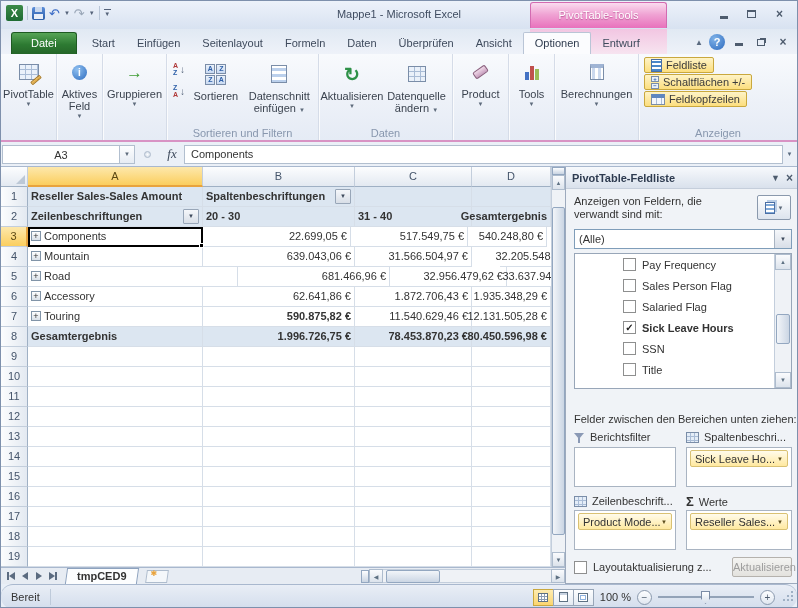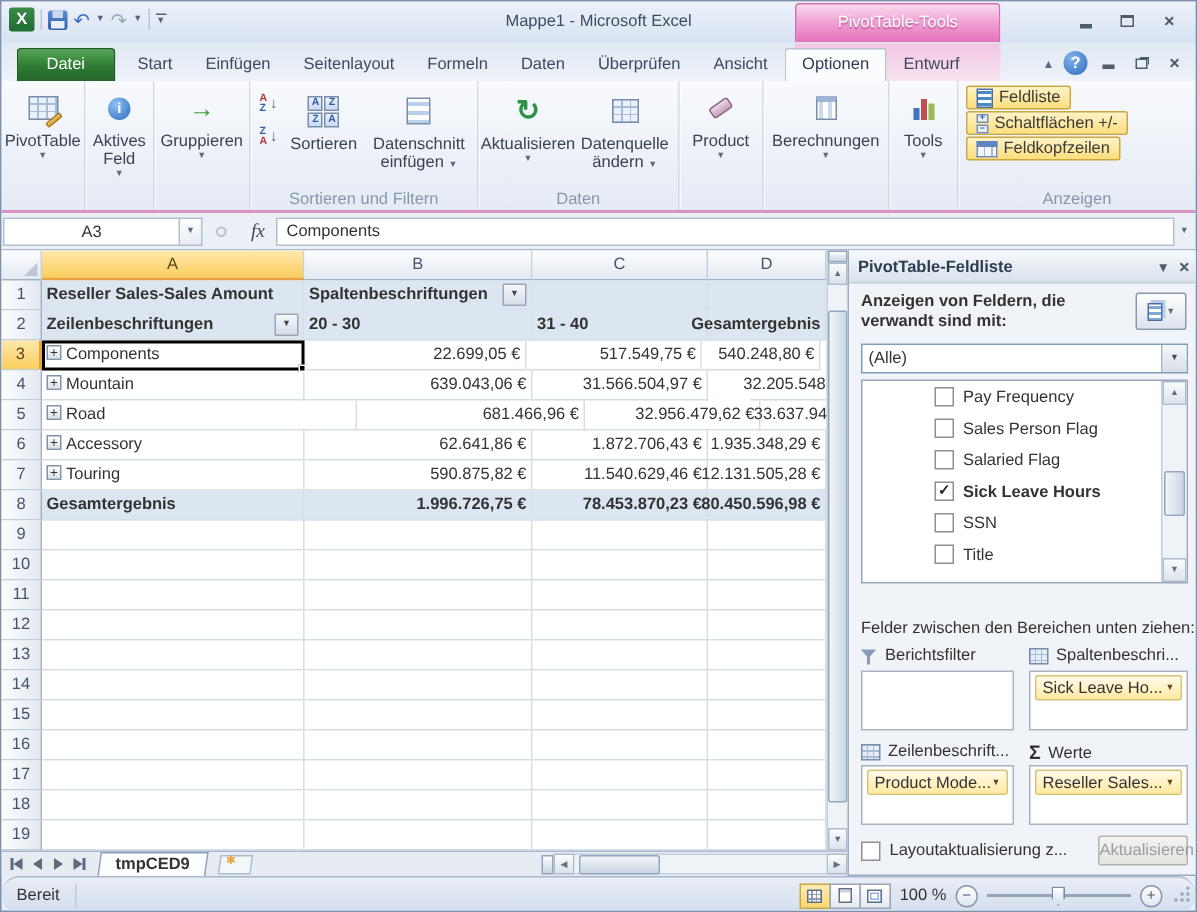--- a/index.html
+++ b/index.html
@@ -189,21 +189,21 @@
       radial-gradient(circle at 11px 9px,#9FB0C4 1px, transparent 1.5px),
       radial-gradient(circle at 11px 5px,#9FB0C4 1px, transparent 1.5px),
       radial-gradient(circle at 11px 1px,#9FB0C4 1px, transparent 1.5px); }
   
   .pane { position:absolute; left:564px; top:166px; width:234px; height:417px; background:#F0F3F7;
     border-left:1px solid #9DAABD; border-bottom:1px solid #9DAABD; }
   .pane-title { height:22px; background:linear-gradient(#F7F9FC,#D9E1EC); border-bottom:1px solid #C5CEDB;
     display:flex; align-items:center; padding:0 6px; font-weight:bold; color:#2E3B50; }
   .pt-btns { margin-left:auto; display:flex; gap:6px; align-items:center; }
   .pt-btn { color:#4E5C6E; font-size:9px; }
-  .psf { position:absolute; left:8px; top:28px; width:160px; line-height:13px; color:#333;font-weight:bold; }
+  .psf { position:absolute; left:8px; top:28px; width:160px; line-height:13px; color:#333; }
   .psf-btn { position:absolute; right:8px; top:28px; width:34px; height:25px; border:1px solid #8A99AD;
     background:linear-gradient(#FDFEFF,#DDE4EE); border-radius:2px; display:flex; align-items:center; justify-content:center; gap:3px; }
   .icon-sheets { width:10px; height:12px; border:1px solid #4A6FA5; background:
       repeating-linear-gradient(to bottom,#7FA8D8 1px 3px,#fff 3px 5px) #fff; box-shadow:2px -2px 0 #B9CDE6; }
   .pane-filter { position:absolute; left:8px; top:62px; width:218px; height:20px; background:#fff;
     border:1px solid #7F9DB9; display:flex; align-items:center; }
   .pane-filter .val { padding-left:4px; }
   .combo-btn { margin-left:auto; width:17px; height:18px; background:linear-gradient(#F5F7FA,#D8DEE7);
     border-left:1px solid #A9B4C2; display:flex; align-items:center; justify-content:center; font-size:6px; color:#3E4A5C; }
   .pane-list { position:absolute; left:8px; top:86px; width:218px; height:136px; background:#fff;
@@ -385,39 +385,39 @@
     </div>
     <div class="rgroup" style="width:56px">
       <div class="big-btn">
         <span class="bb-icon">
             <span class="icon-eraser"></span>
           </span>
         <span class="bb-label">Product</span>
         <span class="dd7">▼</span>
       </div>
     </div>
-    <div class="rgroup" style="width:84px">
-      <div class="big-btn">
-        <span class="bb-icon">
-            <span class="icon-calc"></span>
-          </span>
-        <span class="bb-label">Berechnungen</span>
-        <span class="dd7">▼</span>
-      </div>
-    </div>
     <div class="rgroup" style="width:46px">
       <div class="big-btn">
         <span class="bb-icon">
             <span class="icon-chart">
               <i class="b1"></i>
               <i class="b2"></i>
               <i class="b3"></i>
             </span>
           </span>
         <span class="bb-label">Tools</span>
+        <span class="dd7">▼</span>
+      </div>
+    </div>
+    <div class="rgroup" style="width:84px">
+      <div class="big-btn">
+        <span class="bb-icon">
+            <span class="icon-calc"></span>
+          </span>
+        <span class="bb-label">Berechnungen</span>
         <span class="dd7">▼</span>
       </div>
     </div>
     <div class="rgroup" style="flex:1; border-right:none;">
       <div class="tgl">
         <span class="icon-fieldlist"></span>
         <span>Feldliste</span>
       </div>
       <div class="tgl">
         <span class="icon-pm">
@@ -502,21 +502,21 @@
           <div class="cell" style="width: 175px;"><div class="exp">+</div>Accessory</div>
           <div class="cell num" style="width: 152px;">62.641,86 €</div>
           <div class="cell num" style="width: 117px;">1.872.706,43 €</div>
           <div class="cell ovcell" style="width: 79px;">
             <div class="ovtxt">1.935.348,29 €</div>
           </div>
         </div>
         <div class="row">
           <div class="rowh">7</div>
           <div class="cell" style="width: 175px;"><div class="exp">+</div>Touring</div>
-          <div class="cell num" style="width: 152px;">590.875,82 €</div>
+          <div class="cell num" style="width: 152px; font-weight: bold;">590.875,82 €</div>
           <div class="cell num" style="width: 117px;">11.540.629,46 €</div>
           <div class="cell ovcell" style="width: 79px;">
             <div class="ovtxt">12.131.505,28 €</div>
           </div>
         </div>
         <div class="row">
           <div class="rowh">8</div>
           <div class="cell pvh bold" style="width: 175px;">Gesamtergebnis</div>
           <div class="cell pvh bold num" style="width: 152px;">1.996.726,75 €</div>
           <div class="cell pvh bold num" style="width: 117px;">78.453.870,23 €</div>

